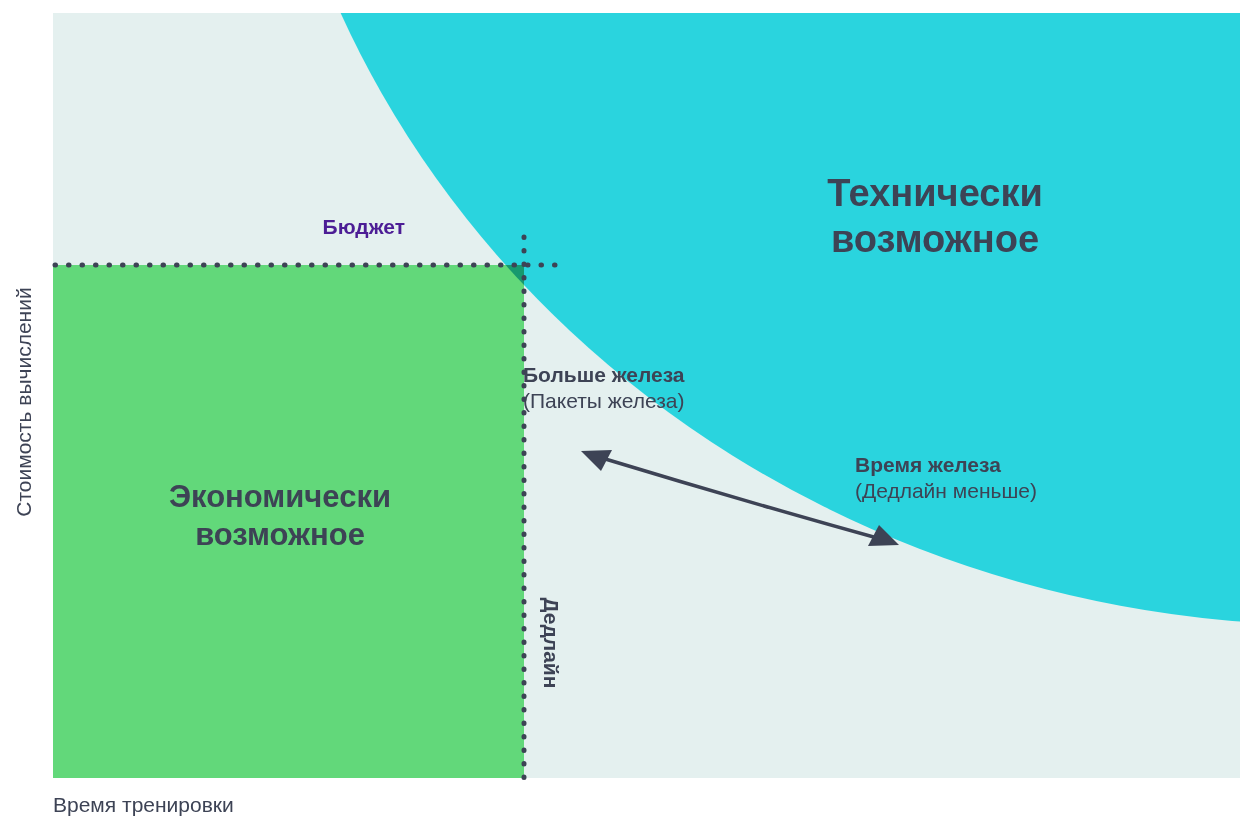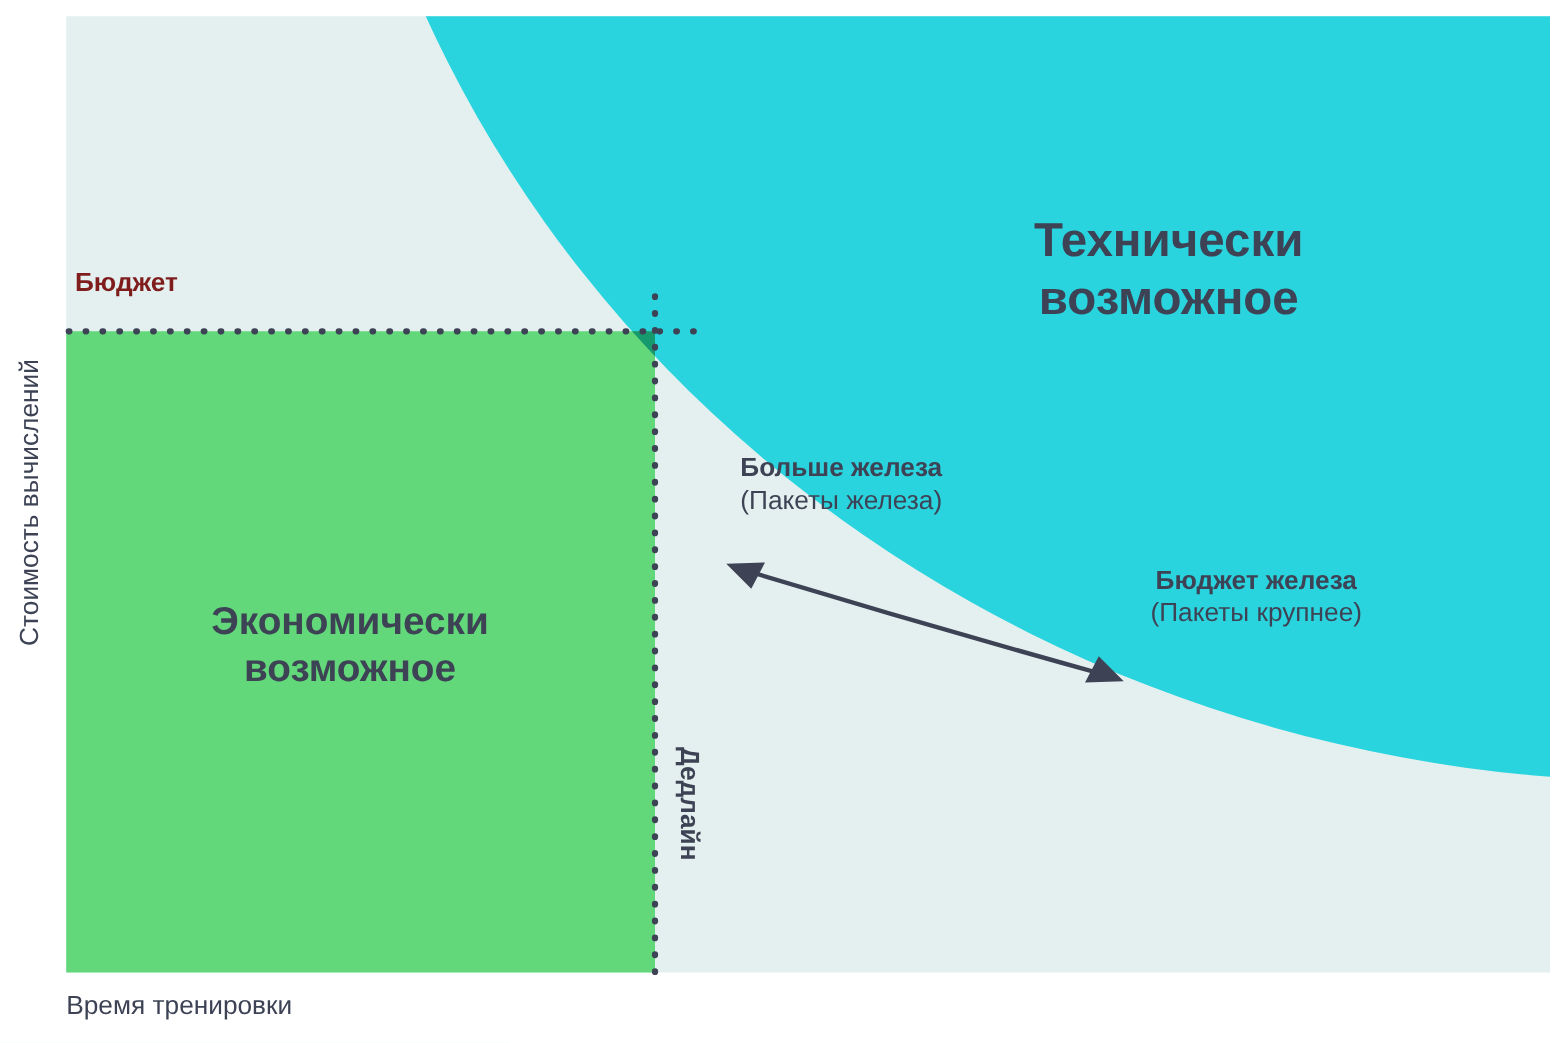--- a/index.html
+++ b/index.html
@@ -62,41 +62,41 @@
     top: 478px;
     width: 420px;
     font-size: 31px;
     font-weight: bold;
   }
   #budget-label {
     position: absolute;
     left: 60px;
     top: 215px;
     width: 345px;
-    text-align: left;
-    color: #7f1d1d;
+    text-align: right;
+    color: #4c1d95;
     font-size: 21px;
     font-weight: bold;
     white-space: nowrap;
   }
   #deadline-label {
     position: absolute;
     left: 471px;
     top: 631px;
     width: 160px;
     text-align: center;
     color: #3d4355;
     font-size: 21px;
     font-weight: bold;
     white-space: nowrap;
     transform: rotate(90deg);
   }
   .annot {
     position: absolute;
-    text-align: center;
+    text-align: left;
     color: #3d4355;
     line-height: 1.25;
   }
   .annot .annot-title {
     display: block;
     font-size: 21px;
     font-weight: bold;
   }
   .annot .annot-sub {
     display: block;
@@ -165,17 +165,17 @@
   <div id="budget-label">Бюджет</div>
 
   <div id="deadline-label">Дедлайн</div>
 
   <div class="annot" id="more-hw-annot">
     <span class="annot-title">Больше железа</span>
     <span class="annot-sub">(Пакеты железа)</span>
   </div>
 
   <div class="annot" id="less-hw-annot">
-    <span class="annot-title">Бюджет железа</span>
-    <span class="annot-sub">(Пакеты крупнее)</span>
+    <span class="annot-title">Время железа</span>
+    <span class="annot-sub">(Дедлайн меньше)</span>
   </div>
 
 </div>
 
 </body></html>

